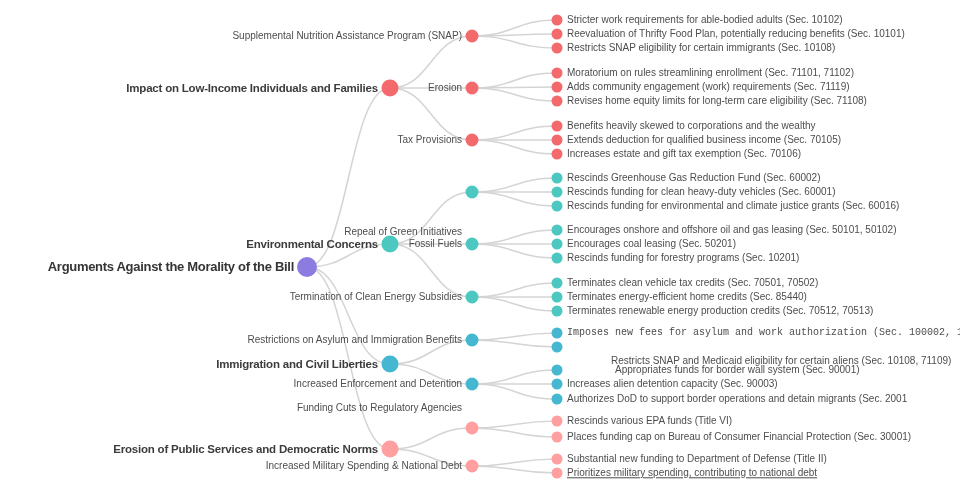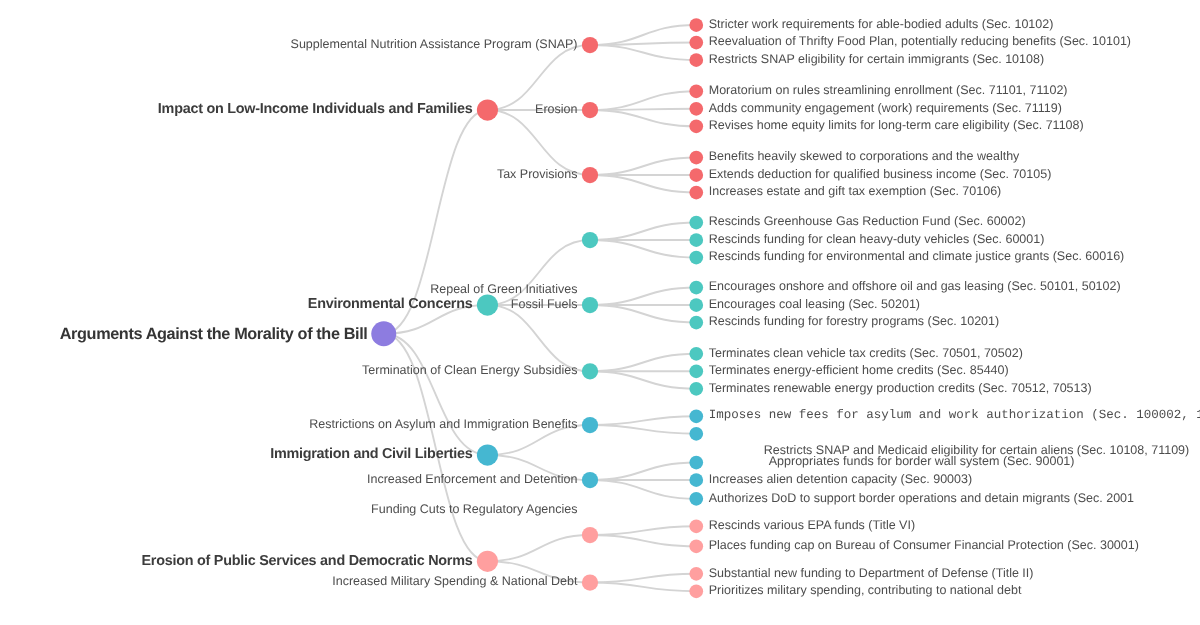--- a/index.html
+++ b/index.html
@@ -151,15 +151,15 @@
       <div class="node-label lv2" style="right: 498px; top: 408px;">Funding Cuts to Regulatory Agencies</div>
       <div class="node-circle lv3" style="left: 557px; top: 421px; background: rgb(255, 159, 159);"></div>
       <div class="node-label lv3" style="left: 567px; top: 421px;">Rescinds various EPA funds (Title VI)</div>
       <div class="node-circle lv3" style="left: 557px; top: 437px; background: rgb(255, 159, 159);"></div>
       <div class="node-label lv3" style="left: 567px; top: 437px;">Places funding cap on Bureau of Consumer Financial Protection (Sec. 30001)</div>
       <div class="node-circle lv2" style="left: 472px; top: 466px; background: rgb(255, 159, 159);"></div>
       <div class="node-label lv2" style="right: 498px; top: 466px;">Increased Military Spending &amp; National Debt</div>
       <div class="node-circle lv3" style="left: 557px; top: 459px; background: rgb(255, 159, 159);"></div>
       <div class="node-label lv3" style="left: 567px; top: 459px;">Substantial new funding to Department of Defense (Title II)</div>
       <div class="node-circle lv3" style="left: 557px; top: 473px; background: rgb(255, 159, 159);"></div>
-      <div class="node-label lv3" style="left: 567px; top: 473px;">Prioritizes military spending, contributing to national debt</div>
+      <div class="node-label lv3" style="left: 567px; top: 473px; text-decoration: underline;">Prioritizes military spending, contributing to national debt</div>
     </div>
 </div>
 
 </body></html>

